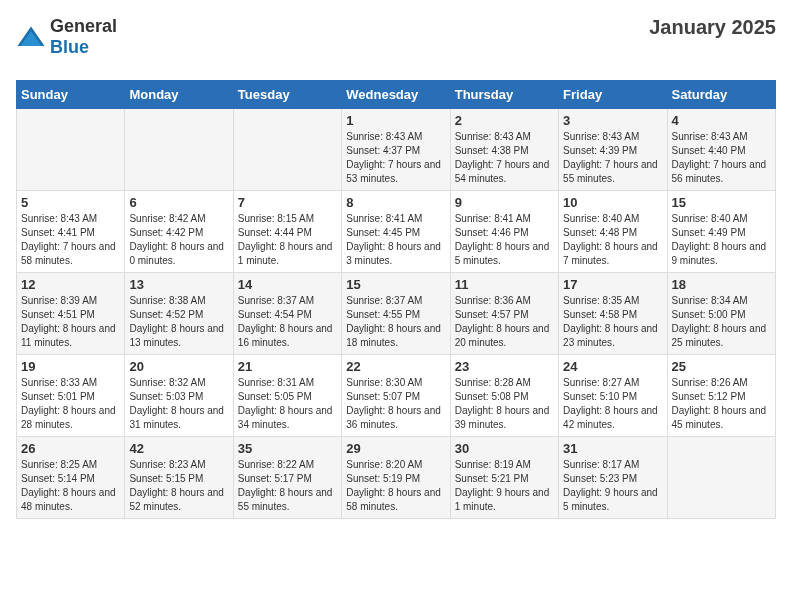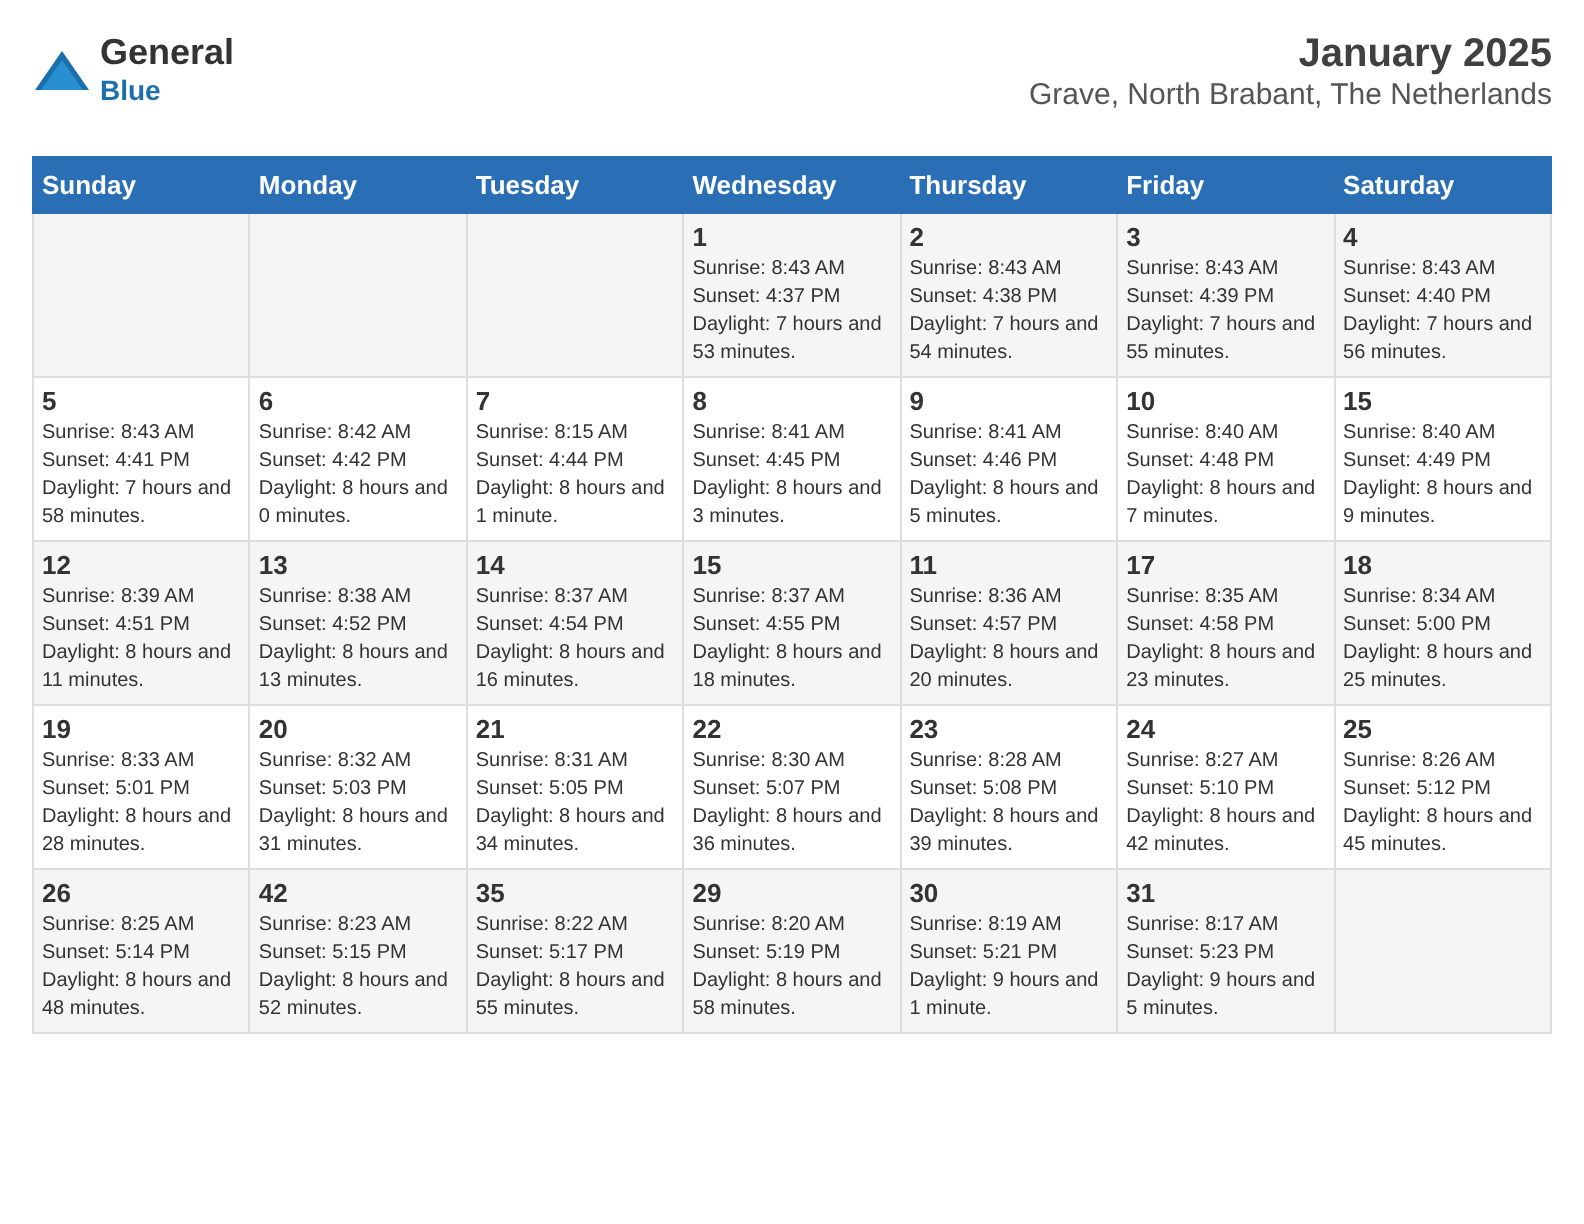--- a/index.html
+++ b/index.html
@@ -20,21 +20,21 @@
       display: flex;
       align-items: center;
       gap: 4px;
     }
     .logo-text-general {
       font-size: 18px;
       font-weight: bold;
       color: #333;
     }
     .logo-text-blue {
-      font-size: 14px;
+      font-size: 18px;
       font-weight: bold;
       color: #1a6fad;
       text-align: center;
     }
     .logo-icon {
       width: 30px;
       height: 24px;
     }
     .title-section {
       text-align: right;
@@ -105,21 +105,20 @@
       <polygon points="20,2 38,28 2,28" fill="#1a6fad"></polygon>
       <polygon points="20,8 34,28 6,28" fill="#2a8fd0"></polygon>
     </svg>
     <div>
       <span class="logo-text-general">General</span><br>
       <span class="logo-text-blue">Blue</span>
     </div>
   </div>
   <div class="title-section">
     <div class="main-title">January 2025</div>
-    <div class="subtitle">Grave, North Brabant, The Netherlands</div>
   </div>
 </div>
 
 <table>
   <thead>
     <tr>
     <th>Sunday</th>
         <th>Monday</th>
         <th>Tuesday</th>
         <th>Wednesday</th>

